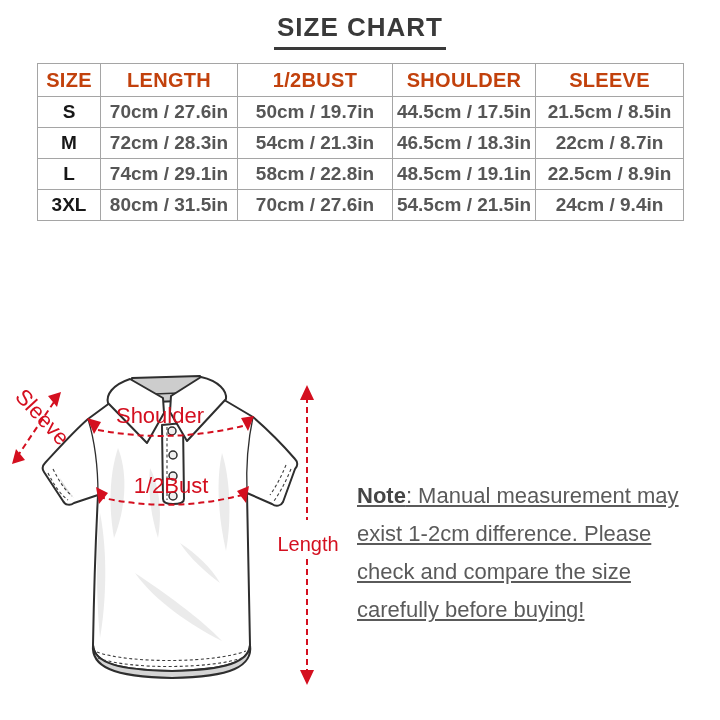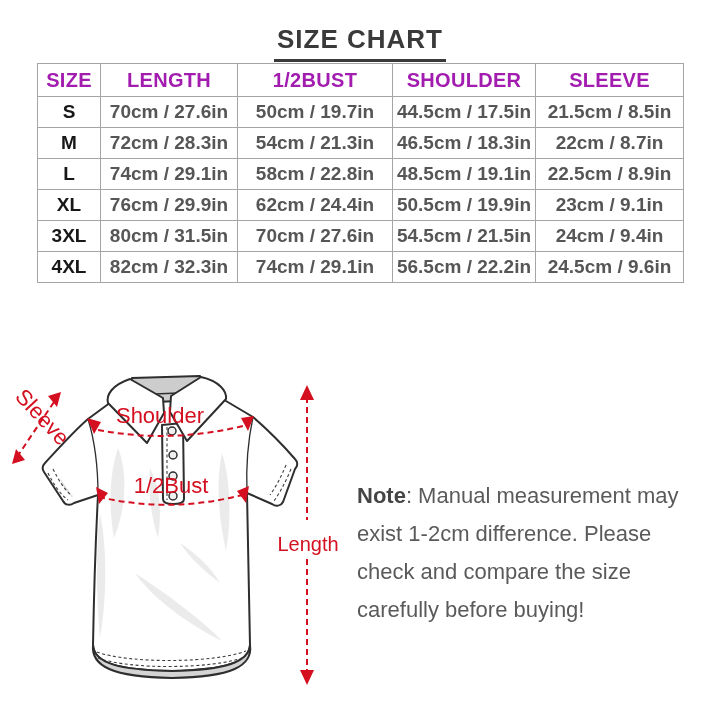--- a/index.html
+++ b/index.html
@@ -10,50 +10,49 @@
     font-family:"Liberation Sans", sans-serif;
     overflow:hidden;
   }
   .title-wrap { position:absolute; top:12px; left:0; right:0; text-align:center; }
   .title-wrap span {
     display:inline-block;
     font-size:26px; font-weight:700; letter-spacing:1px;
     color:#3a3a3a;
     border-bottom:3px solid #3a3a3a;
     padding:0 3px 4px 3px;
-    margin-top:12px;
   }
   table.size-chart {
     position:absolute; left:37px; top:63px; width:646px;
     border-collapse:collapse; table-layout:fixed;
   }
   .size-chart th, .size-chart td {
     border:1px solid #a5a5a5; text-align:center; vertical-align:middle; padding:0;
     white-space:nowrap; overflow:hidden;
   }
-  .size-chart th { height:33px; font-size:20px; font-weight:700; color:#a21caf; letter-spacing:0.3px; }
+  .size-chart th { height:33px; font-size:20px; font-weight:700; color:#c2410c; letter-spacing:0.3px; }
   .size-chart td { height:31px; font-size:19px; font-weight:700; color:#565656; }
   .size-chart td.size-col { font-weight:700; color:#171717; }
   svg.diagram { position:absolute; left:0; top:373px; }
   .shirt-outline { fill:#ffffff; stroke:#2e2e2e; stroke-width:2; stroke-linejoin:round; }
   .seam { fill:none; stroke:#2e2e2e; stroke-width:1.3; }
   .stitch { fill:none; stroke:#3c3c3c; stroke-width:1.1; stroke-dasharray:3 2.5; }
   .wrinkle { fill:#ebebeb; stroke:none; }
   .wrinkle2 { fill:#dedede; stroke:none; }
   .grayfill { fill:#cdcdcd; stroke:#2e2e2e; stroke-width:2; stroke-linejoin:round; }
   .hemfill { fill:#d4d4d4; stroke:#2e2e2e; stroke-width:2; }
   .whitepart { fill:#ffffff; stroke:#2e2e2e; stroke-width:2; stroke-linejoin:round; }
   .button { fill:#f0f0f0; stroke:#2e2e2e; stroke-width:1.5; }
   .red-dash { fill:none; stroke:var(--accent,#d40f1f); stroke-width:2; stroke-dasharray:6 4; }
   .red-solid { fill:var(--accent,#d40f1f); stroke:none; }
   .red-label { fill:var(--accent,#d40f1f); font-size:22px; font-family:"Liberation Sans",sans-serif; }
   .red-label.small { font-size:20px; }
   .note {
     position:absolute; left:357px; top:477px; width:340px;
-    font-size:22px; line-height:38px; color:#5a5a5a;
+    font-size:22px; line-height:38px; color:#5a5a5a;text-decoration:underline;
   }
   .note b { color:#454545; font-weight:700; }
 </style>
 </head>
 <body>
 
 <div class="title-wrap">
   <span>SIZE CHART</span>
 </div>
 
@@ -90,39 +89,25 @@
       <td>22cm / 8.7in</td>
     </tr>
     <tr>
       <td class="size-col">L</td>
       <td>74cm / 29.1in</td>
       <td>58cm / 22.8in</td>
       <td>48.5cm / 19.1in</td>
       <td>22.5cm / 8.9in</td>
     </tr>
     <tr>
-      <td class="size-col">XL</td>
-      <td>76cm / 29.9in</td>
-      <td>62cm / 24.4in</td>
-      <td>50.5cm / 19.9in</td>
-      <td>23cm / 9.1in</td>
-    </tr>
-    <tr>
       <td class="size-col">3XL</td>
       <td>80cm / 31.5in</td>
       <td>70cm / 27.6in</td>
       <td>54.5cm / 21.5in</td>
       <td>24cm / 9.4in</td>
-    </tr>
-    <tr>
-      <td class="size-col">4XL</td>
-      <td>82cm / 32.3in</td>
-      <td>74cm / 29.1in</td>
-      <td>56.5cm / 22.2in</td>
-      <td>24.5cm / 9.6in</td>
     </tr>
   </tbody>
 </table>
 
 <svg class="diagram" width="350" height="332" viewBox="0 0 350 332">
 
   <g>
     <path class="shirt-outline" d="M126,18 L88,46
       C74,58 58,76 45,90 C42,93 42,96 44,99 L63,128 C65,132 70,133 74,130 L98,122
       C96,160 94,215 93,272 C94,290 118,297 172,298 C226,297 249,289 250,272

